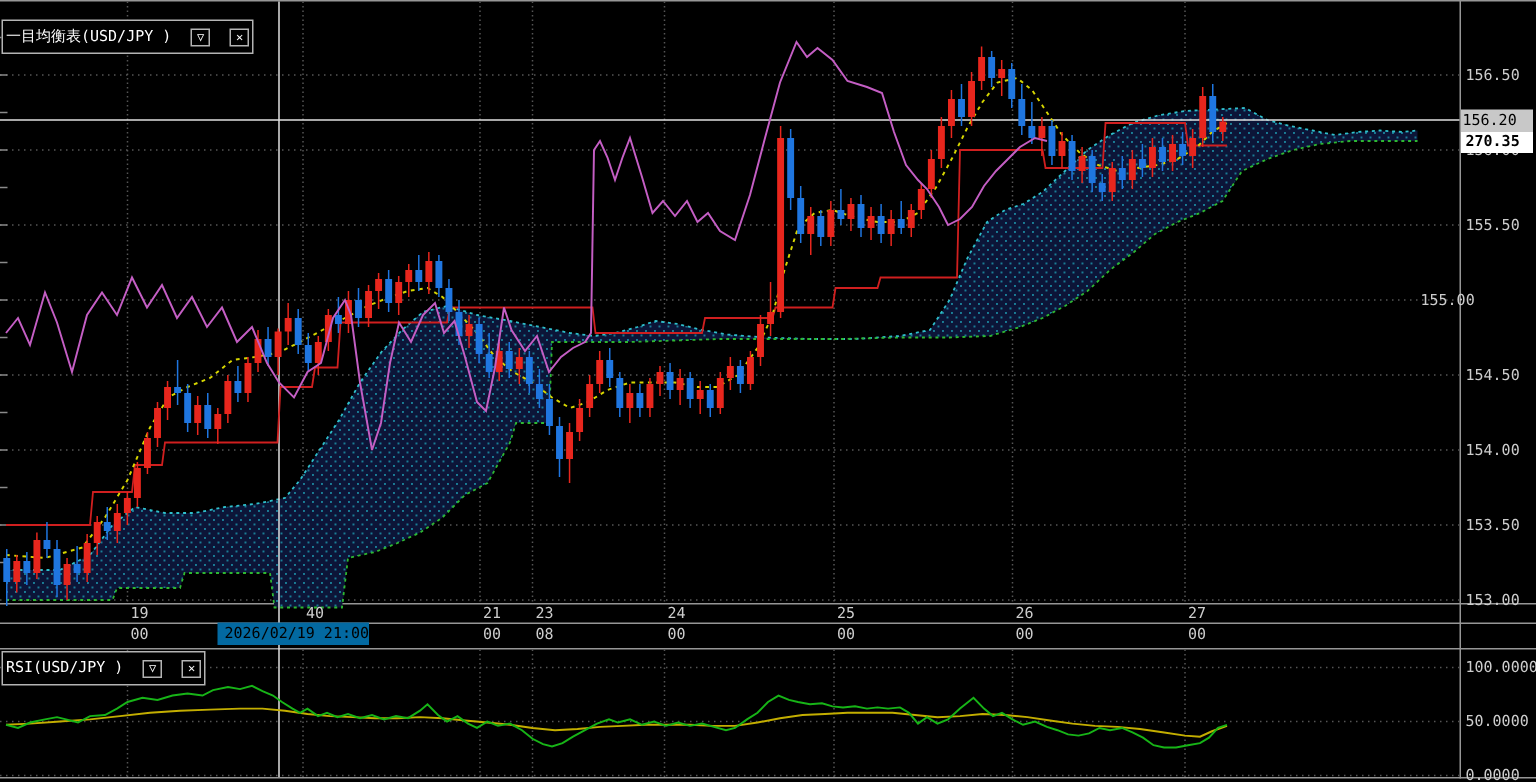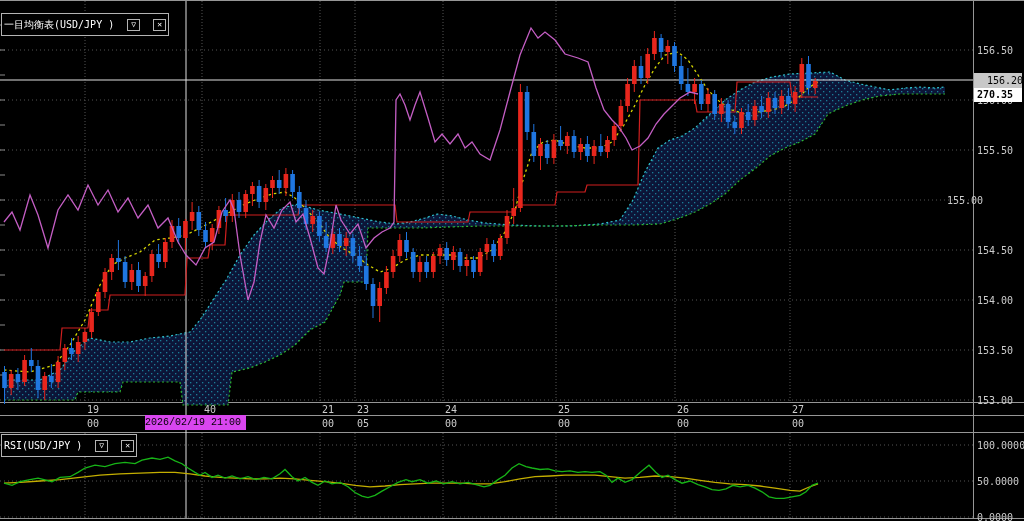--- a/index.html
+++ b/index.html
@@ -8,24 +8,24 @@
   .abs{position:absolute;}
   .lbl{font-size:10px;line-height:11px;color:#cccccc;white-space:pre;}
   #chart-svg-wrap{position:absolute;left:0;top:0;width:1024px;height:521px;}
   #header-info{left:2px;top:1px;color:#e6e6e6;font-size:10px;letter-spacing:0;}
   .tab{display:flex;align-items:center;gap:13px;border:1px solid #b4b4b4;background:#000;
        padding:4px 2px;height:13px;color:#fff;font-size:10px;line-height:11px;}
   .tab .tbtn{display:inline-block;width:11px;height:10px;border:1px solid #b4b4b4;
        font-size:8px;line-height:9px;text-align:center;color:#fff;cursor:pointer;}
   #indicator-tab{left:1px;top:13px;}
   #rsi-tab{left:1px;top:434px;}
-  #tooltip{left:145px;top:415px;width:101px;height:15px;background:#d946ef;color:#000;
-       font-size:10px;line-height:15px;text-align:left;font-family:Liberation Mono, monospace;}
+  #tooltip{left:145px;top:415px;width:101px;height:15px;background:#0369a1;color:#000;
+       font-size:10px;line-height:15px;text-align:right;}
   #xhair-price{left:974px;top:73px;width:48px;height:15px;background:#c8c8c8;color:#000;
-       font-size:10px;line-height:15px;text-align:left;padding-left:13px;box-sizing:border-box;}
+       font-size:10px;line-height:15px;text-align:left;padding-left:1px;box-sizing:border-box;}
   #cur-price{left:974px;top:88px;width:48px;height:14px;background:#ffffff;color:#000;
        font-size:10px;line-height:14px;font-weight:bold;text-align:left;padding-left:3px;box-sizing:border-box;}
 </style>
 </head>
 <body>
 
 <div id="app">
 
   <div id="chart-svg-wrap"><svg width="1024" height="521" viewBox="0 0 1024 521">
         <defs>
@@ -373,21 +373,21 @@
       <div class="abs lbl" style="left: 977px; top: 395px;">153.00</div>
     </div>
   <div id="time-axis">
       <div class="abs lbl" style="left: 87px; top: 404px;">19</div>
       <div class="abs lbl" style="left: 87px; top: 418px;">00</div>
       <div class="abs lbl" style="left: 204px; top: 404px;">40</div>
       <div class="abs lbl" style="left: 204px; top: 418px;">00</div>
       <div class="abs lbl" style="left: 322px; top: 404px;">21</div>
       <div class="abs lbl" style="left: 322px; top: 418px;">00</div>
       <div class="abs lbl" style="left: 357px; top: 404px;">23</div>
-      <div class="abs lbl" style="left: 357px; top: 418px;">05</div>
+      <div class="abs lbl" style="left: 357px; top: 418px;">08</div>
       <div class="abs lbl" style="left: 445px; top: 404px;">24</div>
       <div class="abs lbl" style="left: 445px; top: 418px;">00</div>
       <div class="abs lbl" style="left: 558px; top: 404px;">25</div>
       <div class="abs lbl" style="left: 558px; top: 418px;">00</div>
       <div class="abs lbl" style="left: 677px; top: 404px;">26</div>
       <div class="abs lbl" style="left: 677px; top: 418px;">00</div>
       <div class="abs lbl" style="left: 792px; top: 404px;">27</div>
       <div class="abs lbl" style="left: 792px; top: 418px;">00</div>
     </div>
   <div id="rsi-axis">

